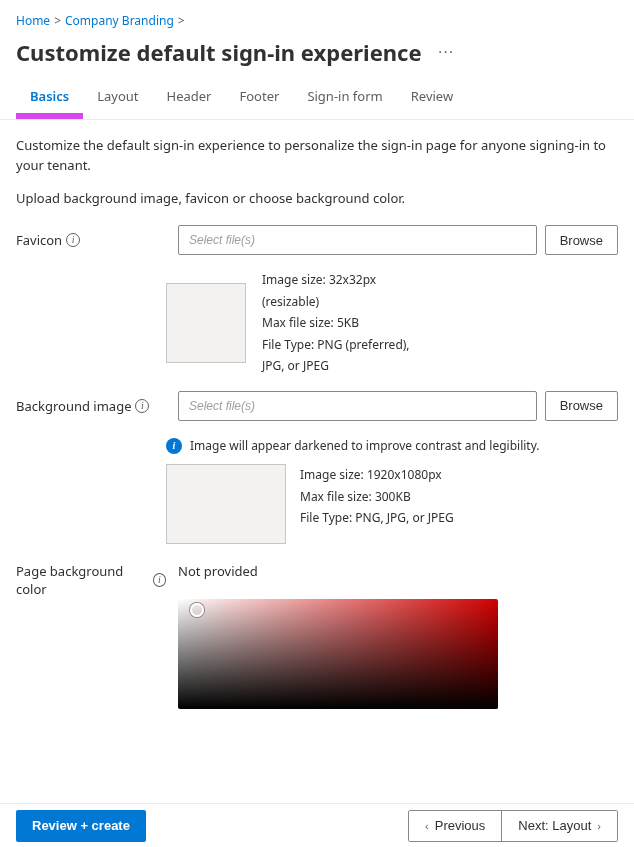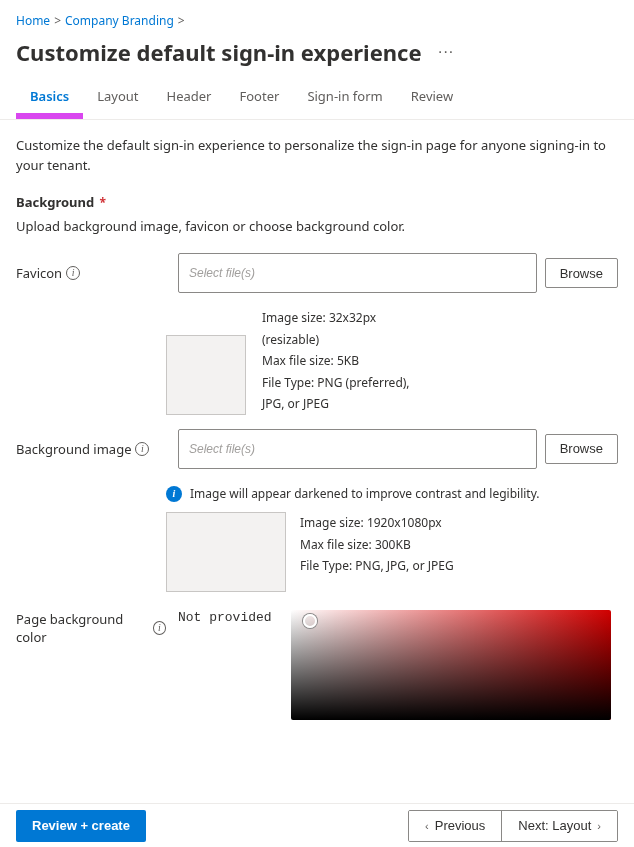--- a/index.html
+++ b/index.html
@@ -121,21 +121,21 @@
       line-height: 1;
     }
     .file-input-group {
       display: flex;
       align-items: center;
       gap: 8px;
       flex: 1;
     }
     .file-input {
       flex: 1;
-      height: 40px;
+      height: 30px;
       border: 1px solid #8a8886;
       border-radius: 2px;
       padding: 0 10px;
       font-size: 12px;
       color: #a19f9d;
       background: #fff;
       outline: none;
     }
     .file-input::placeholder { color: #a19f9d; font-style: italic; }
     .browse-btn {
@@ -145,21 +145,21 @@
       border-radius: 2px;
       background: #fff;
       font-size: 13px;
       color: #323130;
       cursor: pointer;
       white-space: nowrap;
     }
 
     .preview-area {
       display: flex;
-      align-items: flex-end;
+      align-items: center;
       padding: 8px 16px 8px 166px;
       gap: 16px;
     }
     .image-preview-box {
       width: 80px;
       height: 80px;
       border: 1px solid #c8c6c4;
       background: #f3f2f1;
       flex-shrink: 0;
     }
@@ -222,22 +222,22 @@
       display: flex;
       align-items: center;
       gap: 4px;
       width: 150px;
       min-width: 150px;
       font-size: 13px;
       color: #323130;
     }
     .color-section {
       display: flex;
+      flex-direction: column;
       gap: 19px;
-      font-family: Liberation Mono, monospace;
     }
     .not-provided-text {
       font-size: 13px;
       color: #323130;
     }
     .color-picker-area {
       position: relative;
       width: 320px;
       height: 110px;
       overflow: hidden;
@@ -352,24 +352,20 @@
     <div class="tab active">Basics</div>
     <div class="tab">Layout</div>
     <div class="tab">Header</div>
     <div class="tab">Footer</div>
     <div class="tab">Sign-in form</div>
     <div class="tab">Review</div>
   </div>
 
   <div class="description-text">Customize the default sign-in experience to personalize the sign-in page for anyone signing-in to your tenant.</div>
 
-  <div class="section-title">
-    <span>Background</span>
-    <span class="red-asterisk">*</span>
-  </div>
   <div class="upload-instruction">Upload background image, favicon or choose background color.</div>
 
   <div class="field-row">
     <div class="field-label">
       <span>Favicon</span>
       <span class="info-icon">i</span>
     </div>
     <div class="file-input-group">
       <input type="text" class="file-input" readonly="" placeholder="Select file(s)" style="">
       <button class="browse-btn">Browse</button>

